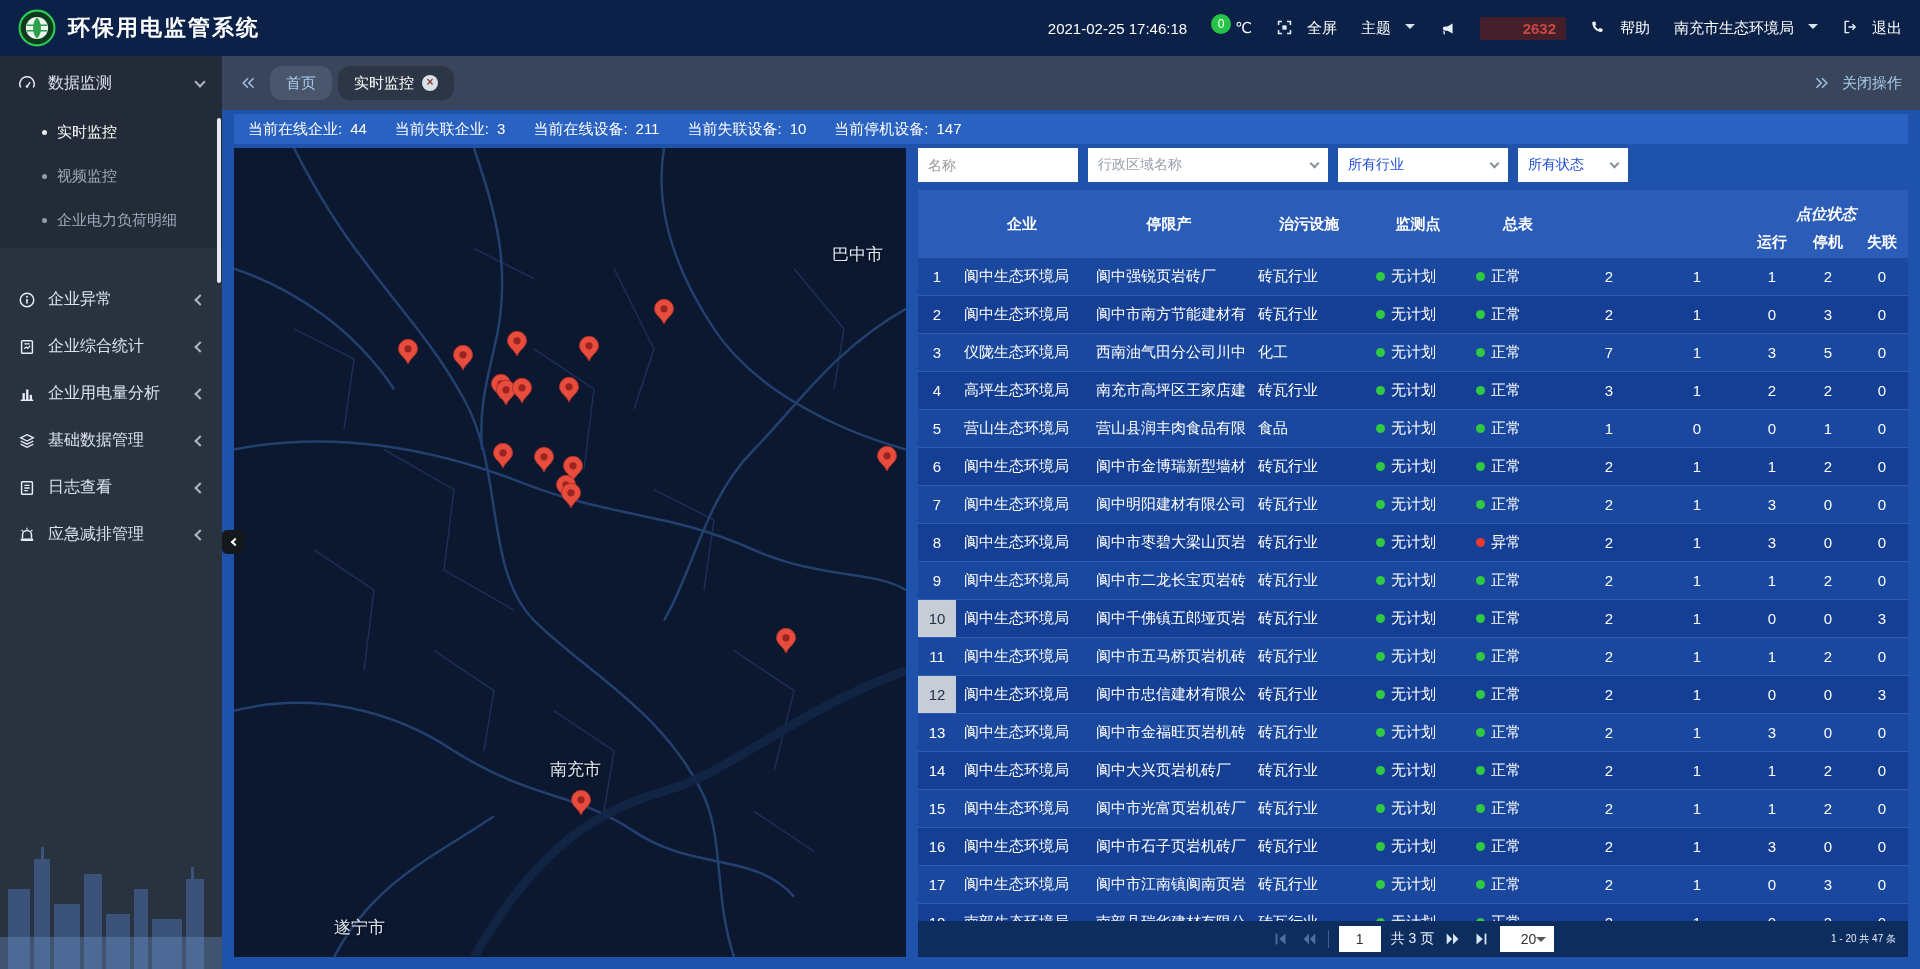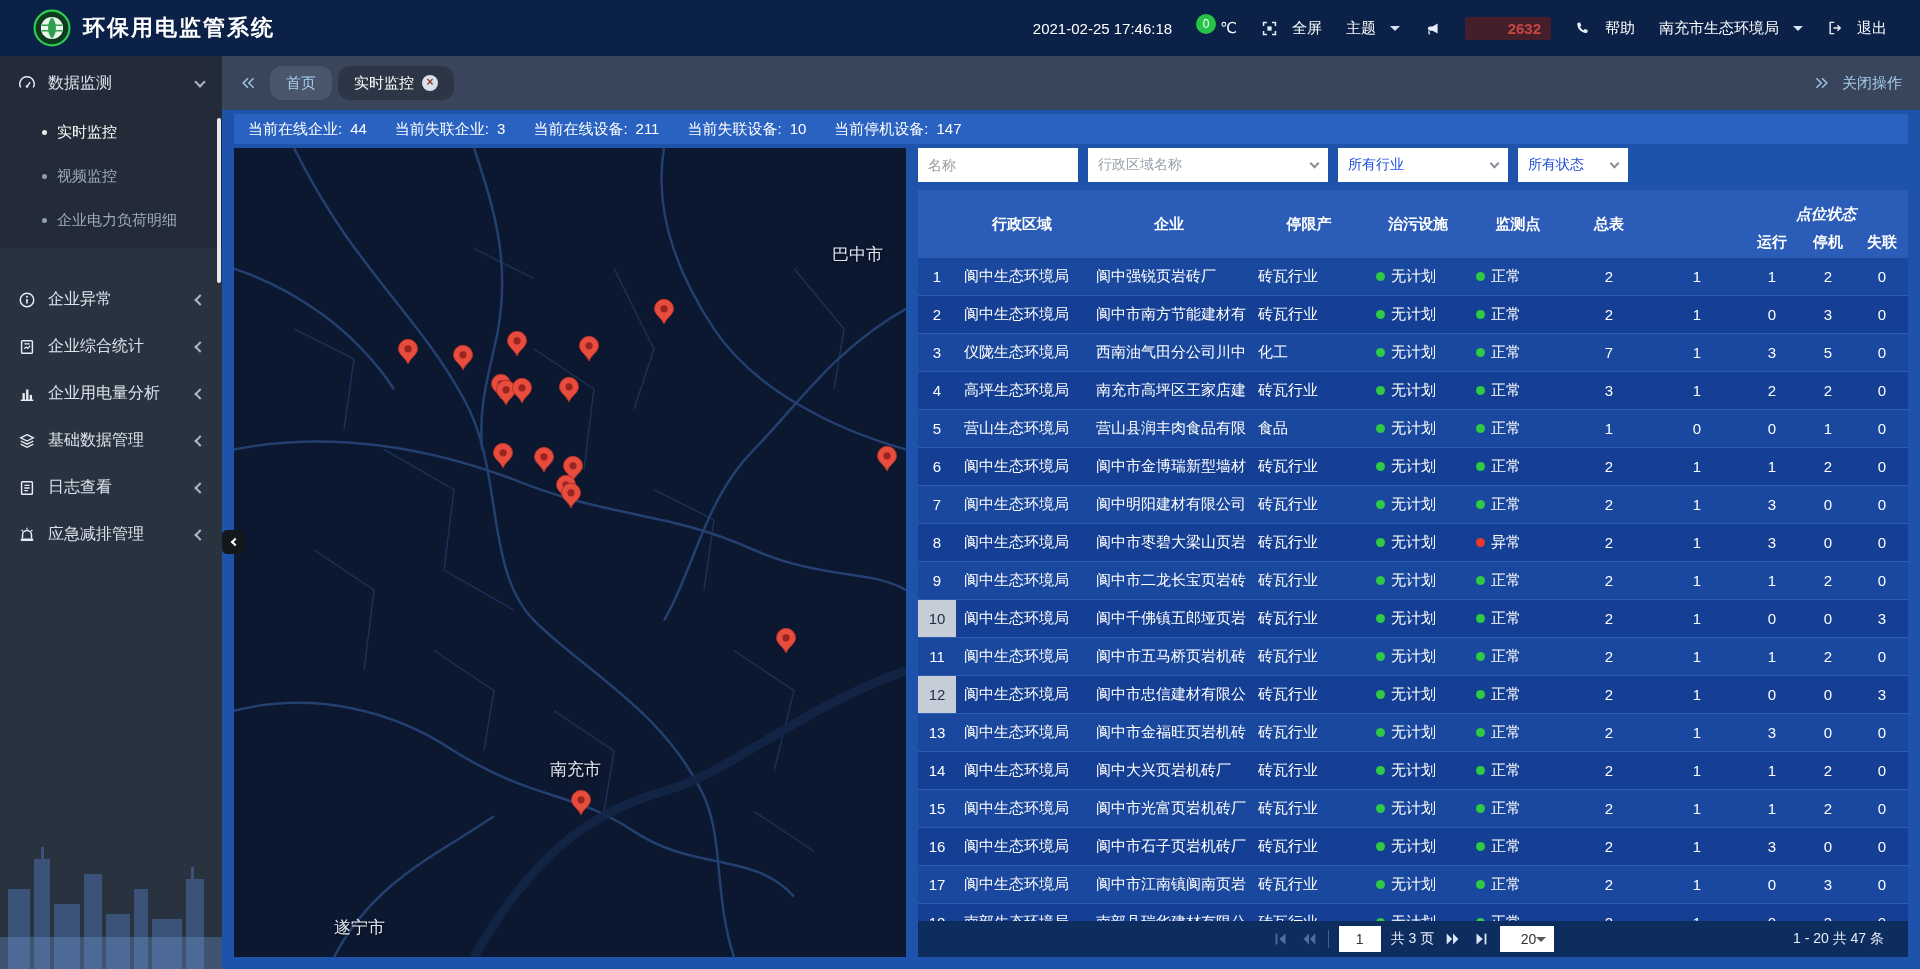--- a/index.html
+++ b/index.html
@@ -1,24 +1,24 @@
 <!DOCTYPE html>
 <html><head>
 <meta charset="utf-8">
 <style>
 *{margin:0;padding:0;box-sizing:border-box}
 html,body{width:1920px;height:969px;overflow:hidden}
 body{font-family:"Liberation Sans","DejaVu Sans",sans-serif;background:#1e52ab;color:#fff}
 .app{width:1920px;height:969px;display:flex;flex-direction:column}
 
-.topbar{height:56px;background:#0b2148;display:flex;align-items:center;padding:0 33px;flex:0 0 auto}
+.topbar{height:56px;background:#0b2148;display:flex;align-items:center;padding:0 18px;flex:0 0 auto}
 .logo{width:38px;height:38px;margin-right:12px;flex:0 0 auto}
 .app-title{font-size:22px;font-weight:bold;letter-spacing:2px}
 .top-right{margin-left:auto;display:flex;align-items:center;gap:24px;font-size:15px}
-.top-item{display:flex;align-items:center;gap:14px;cursor:pointer;white-space:nowrap}
+.top-item{display:flex;align-items:flex-start;gap:14px;cursor:pointer;white-space:nowrap}
 .ticon{display:inline-flex;align-items:center;color:#e8eef8}
 .temp{display:flex;align-items:center;gap:4px}
 .temp-badge{width:20px;height:20px;border-radius:50%;background:#27c346;color:#fff;font-size:12px;display:flex;align-items:center;justify-content:center;margin-top:-8px}
 .notice-badge{background:#441f2b;color:#c9473f;font-weight:bold;min-width:86px;text-align:right;padding:3px 10px;border-radius:2px;font-size:15px;cursor:pointer}
 .caret{width:0;height:0;border:5px solid transparent;border-top-color:#d8e2f0;margin-top:5px}
 .caret.dark{border-top-color:#555;margin-top:6px}
 
 .shell{flex:1;display:flex;min-height:0}
 .sidebar{width:222px;background:#29323f;position:relative;flex:0 0 auto;overflow:hidden}
 .nav-group{height:47px;display:flex;align-items:center;gap:12px;padding:0 18px;font-size:16px;color:#dbe2ec;cursor:pointer}
@@ -81,21 +81,21 @@
 .dot.bad{background:#e8392c}
 
 .pagebar{height:36px;background:#0d2d5e;display:flex;align-items:center;position:relative;flex:0 0 auto}
 .pg-controls{margin:0 auto;display:flex;align-items:center;gap:10px}
 .pg-ico{color:#d9e6f6;display:inline-flex;cursor:pointer}
 .pg-ico.disabled{color:#4f6f9e}
 .pg-divider{width:1px;height:18px;background:#3d5f95}
 .pg-input{width:42px;height:26px;border:none;outline:none;text-align:center;font-size:14px;color:#333;background:#fff;font-family:inherit}
 .pg-total{font-size:14px;color:#e6eefa}
 .pg-size{width:54px;height:26px;background:#fff;color:#333;font-size:14px;display:flex;align-items:center;justify-content:flex-end;padding:0 8px;cursor:pointer}
-.pg-range{position:absolute;right:24px;font-size:14px;color:#e6eefa}
+.pg-range{position:absolute;right:12px;font-size:10px;color:#e6eefa}
 </style>
 </head>
 <body>
 
 <div class="app">
 
   <header class="topbar">
     <span class="logo">
       <svg viewBox="0 0 36 36" width="38" height="38">
         <circle cx="18" cy="18" r="16.5" fill="#0e3a1e" stroke="#2ecc52" stroke-width="2"></circle>
@@ -437,21 +437,20 @@
               </div>
               <div class="f-select w110">
                 <span class="val">所有状态</span>
                 <span class="chev thin"></span>
               </div>
             </div>
 
             <div class="table">
               <div class="thead">
                 <div class="th rs"></div>
-                <div class="th rs">行政区域</div>
                 <div class="th rs">企业</div>
                 <div class="th rs">停限产</div>
                 <div class="th rs">治污设施</div>
                 <div class="th rs">监测点</div>
                 <div class="th rs">总表</div>
                 <div class="th group">点位状态</div>
                 <div class="th s1">运行</div>
                 <div class="th s2">停机</div>
                 <div class="th s3">失联</div>
               </div>

